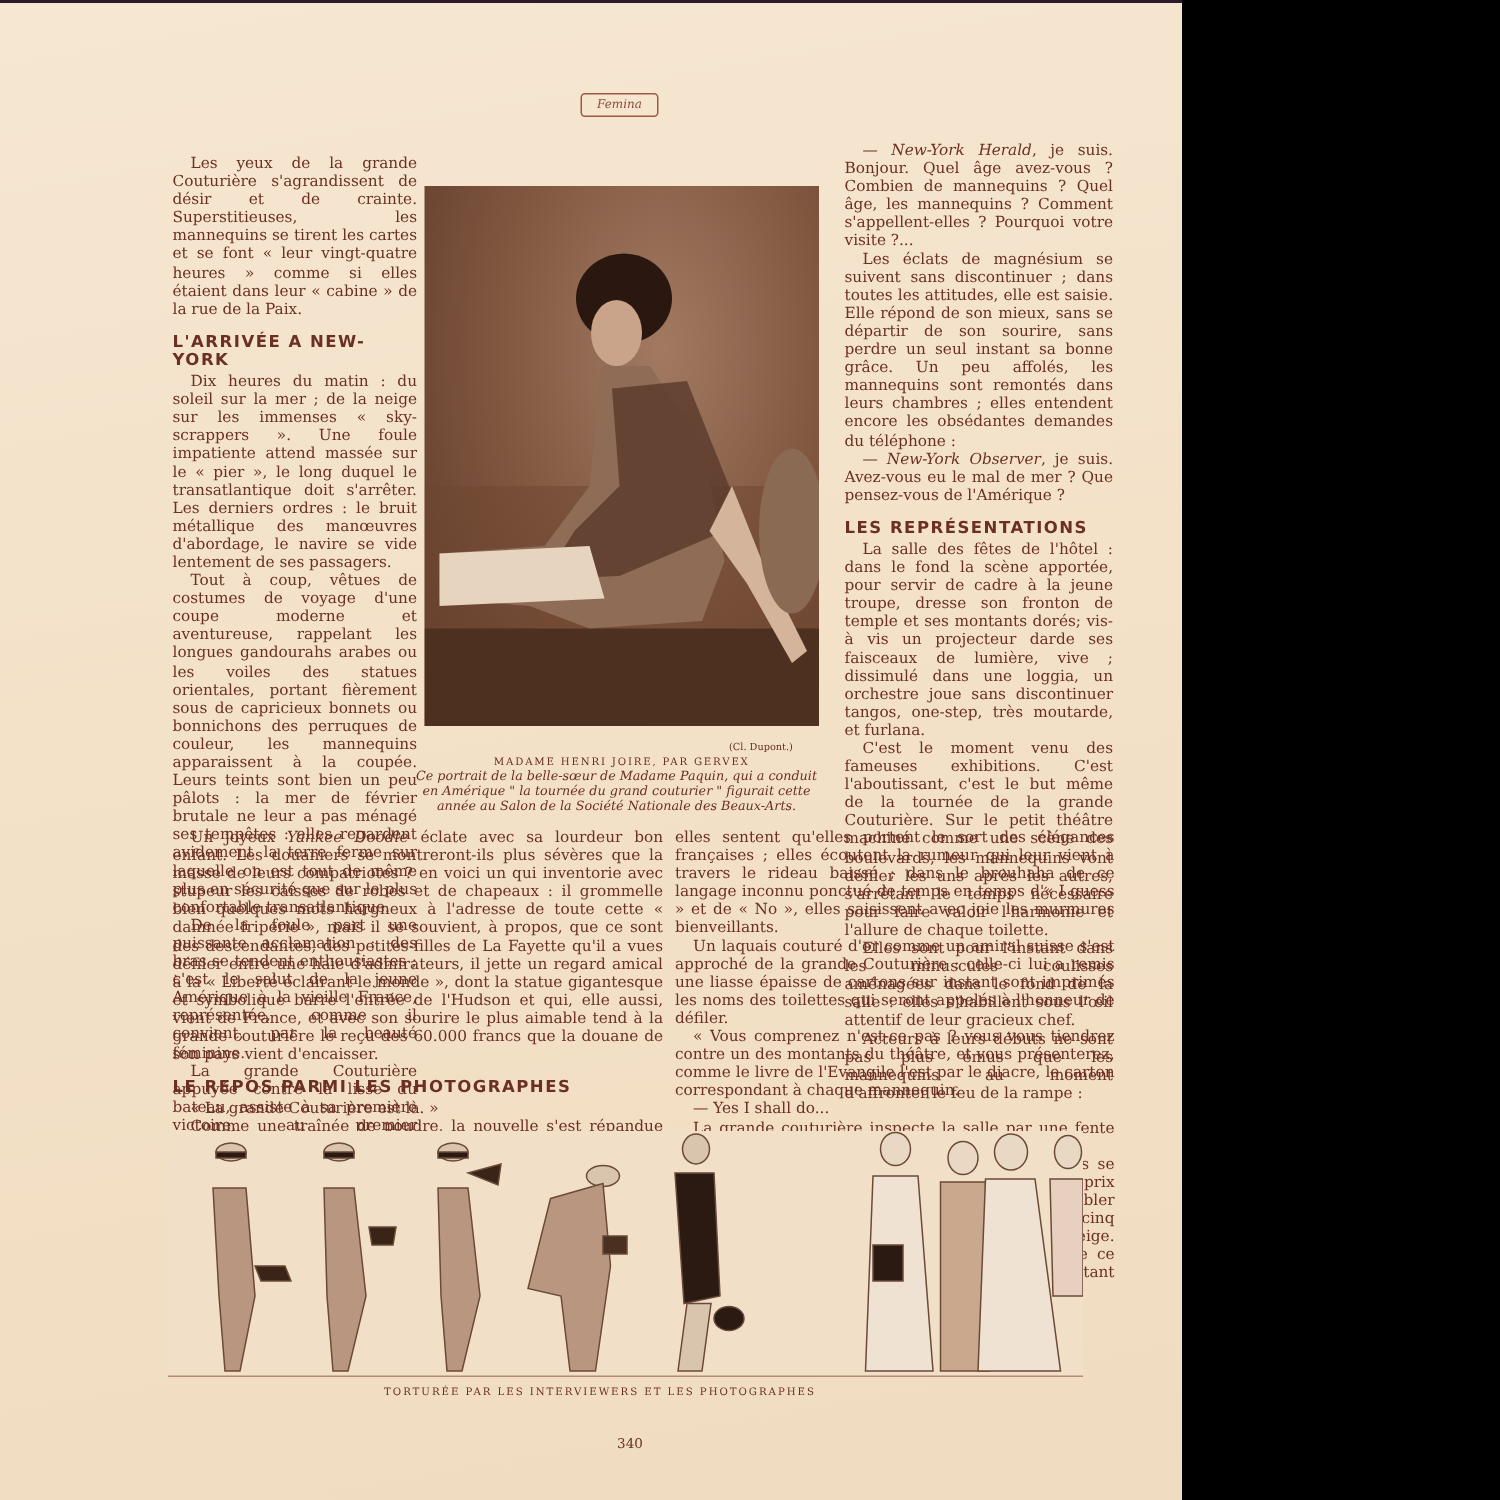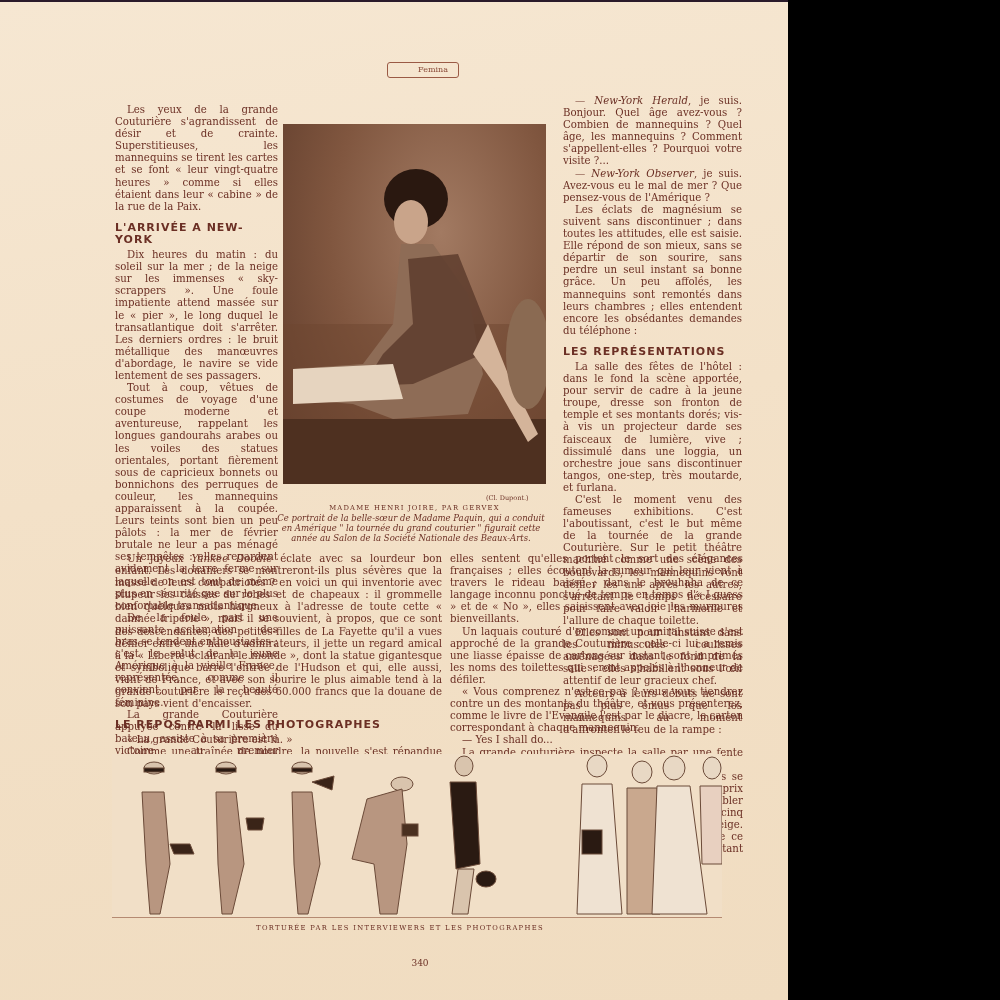--- a/index.html
+++ b/index.html
@@ -3,21 +3,21 @@
 <meta charset="utf-8">
 <style>
   html,body{margin:0;padding:0;}
   body{width:1000px;height:1000px;background:#000;position:relative;overflow:hidden;
        font-family:"DejaVu Serif","Liberation Serif",serif;}
   .page{position:absolute;left:0;top:0;width:788px;height:1000px;
         background:linear-gradient(170deg,#f6e7d2 0%,#f3e1c8 45%,#f0dcc0 100%);
         color:#6b2f24;}
   .topline{position:absolute;left:0;top:0;width:788px;height:2px;background:#2a1a2a;}
   .logo{position:absolute;left:387px;top:62px;width:50px;height:14px;border:1px solid #9a5a45;
-        border-radius:3px;font-size:8px;color:#8a4a38;text-align:center;line-height:13px;padding-left:20px;}
+        border-radius:3px;font-size:8px;font-style:italic;color:#8a4a38;text-align:center;line-height:13px;}
   .col{position:absolute;font-size:10.2px;line-height:12.1px;text-align:justify;}
   .col p{margin:0;text-indent:12px;}
   .col p.noind{text-indent:0;}
   .head{font-family:"DejaVu Sans","Liberation Sans",sans-serif;font-size:11px;font-weight:bold;
         letter-spacing:1px;text-align:left;margin:9px 0 3px 0;text-indent:0;}
   .col1{left:115px;top:104px;width:163px;}
   .col3{left:563px;top:95px;width:179px;}
   .wide1{left:115px;top:553px;width:327px;}
   .wide2{left:450px;top:553px;width:293px;}
   i{font-style:italic;}
@@ -61,22 +61,22 @@
       <path d="M205 200 L225 250 L255 310 L245 318 L215 265 L190 230 Z" fill="#d4b49a"></path>
       <ellipse cx="245" cy="230" rx="22" ry="55" fill="#8a6a52"></ellipse>
     </svg>
   </div>
   <div class="credit">(Cl. Dupont.)</div>
   <div class="cap-title">MADAME HENRI JOIRE, PAR GERVEX</div>
   <div class="cap-text">Ce portrait de la belle-sœur de Madame Paquin, qui a conduit en Amérique " la tournée du grand couturier " figurait cette année au Salon de la Société Nationale des Beaux-Arts.</div>
 
   <div class="col col3">
     <p><i>— New-York Herald</i><span>, je suis. Bonjour. Quel âge avez-vous ? Combien de mannequins ? Quel âge, les mannequins ? Comment s'appellent-elles ? Pourquoi votre visite ?...</span></p>
+    <p>Les éclats de magnésium se suivent sans discontinuer ; dans toutes les attitudes, elle est saisie. Elle répond de son mieux, sans se départir de son sourire, sans perdre un seul instant sa bonne grâce. Un peu affolés, les mannequins sont remontés dans leurs chambres ; elles entendent encore les obsédantes demandes du téléphone :</p>
     <p><i>— New-York Observer</i><span>, je suis. Avez-vous eu le mal de mer ? Que pensez-vous de l'Amérique ?</span></p>
-    <p>Les éclats de magnésium se suivent sans discontinuer ; dans toutes les attitudes, elle est saisie. Elle répond de son mieux, sans se départir de son sourire, sans perdre un seul instant sa bonne grâce. Un peu affolés, les mannequins sont remontés dans leurs chambres ; elles entendent encore les obsédantes demandes du téléphone :</p>
     <div class="head">LES REPRÉSENTATIONS</div>
     <p>La salle des fêtes de l'hôtel : dans le fond la scène apportée, pour servir de cadre à la jeune troupe, dresse son fronton de temple et ses montants dorés; vis-à vis un projecteur darde ses faisceaux de lumière, vive ; dissimulé dans une loggia, un orchestre joue sans discontinuer tangos, one-step, très moutarde, et furlana.</p>
     <p>C'est le moment venu des fameuses exhibitions. C'est l'aboutissant, c'est le but même de la tournée de la grande Couturière. Sur le petit théâtre machiné comme une scène des boulevards, les mannequins vont défiler les uns après les autres, s'arrêtant le temps nécessaire pour faire valoir l'harmonie et l'allure de chaque toilette.</p>
     <p>Elles sont pour l'instant dans les minuscules coulisses aménagées dans le fond de la salle : elles s'habillent sous l'œil attentif de leur gracieux chef.</p>
     <p>Acteurs à leurs débuts ne sont pas plus émus que les mannequins au moment d'affronter le feu de la rampe :</p>
   </div>
 
   <div class="col wide1">
     <p><span>Un joyeux </span><i>Yankee Doodle</i><span> éclate avec sa lourdeur bon enfant. Les douaniers se montreront-ils plus sévères que la masse de leurs compatriotes ? en voici un qui inventorie avec stupeur les caisses de robes et de chapeaux : il grommelle bien quelques mots hargneux à l'adresse de toute cette « damnée friperie », mais il se souvient, à propos, que ce sont des descendantes, des petites-filles de La Fayette qu'il a vues défiler entre une haie d'admirateurs, il jette un regard amical à la « Liberté éclairant le monde », dont la statue gigantesque et symbolique barre l'entrée de l'Hudson et qui, elle aussi, vient de France, et avec son sourire le plus aimable tend à la grande couturière le reçu des 60.000 francs que la douane de son pays vient d'encaisser.</span></p>
     <div class="head">LE REPOS PARMI LES PHOTOGRAPHES</div>

